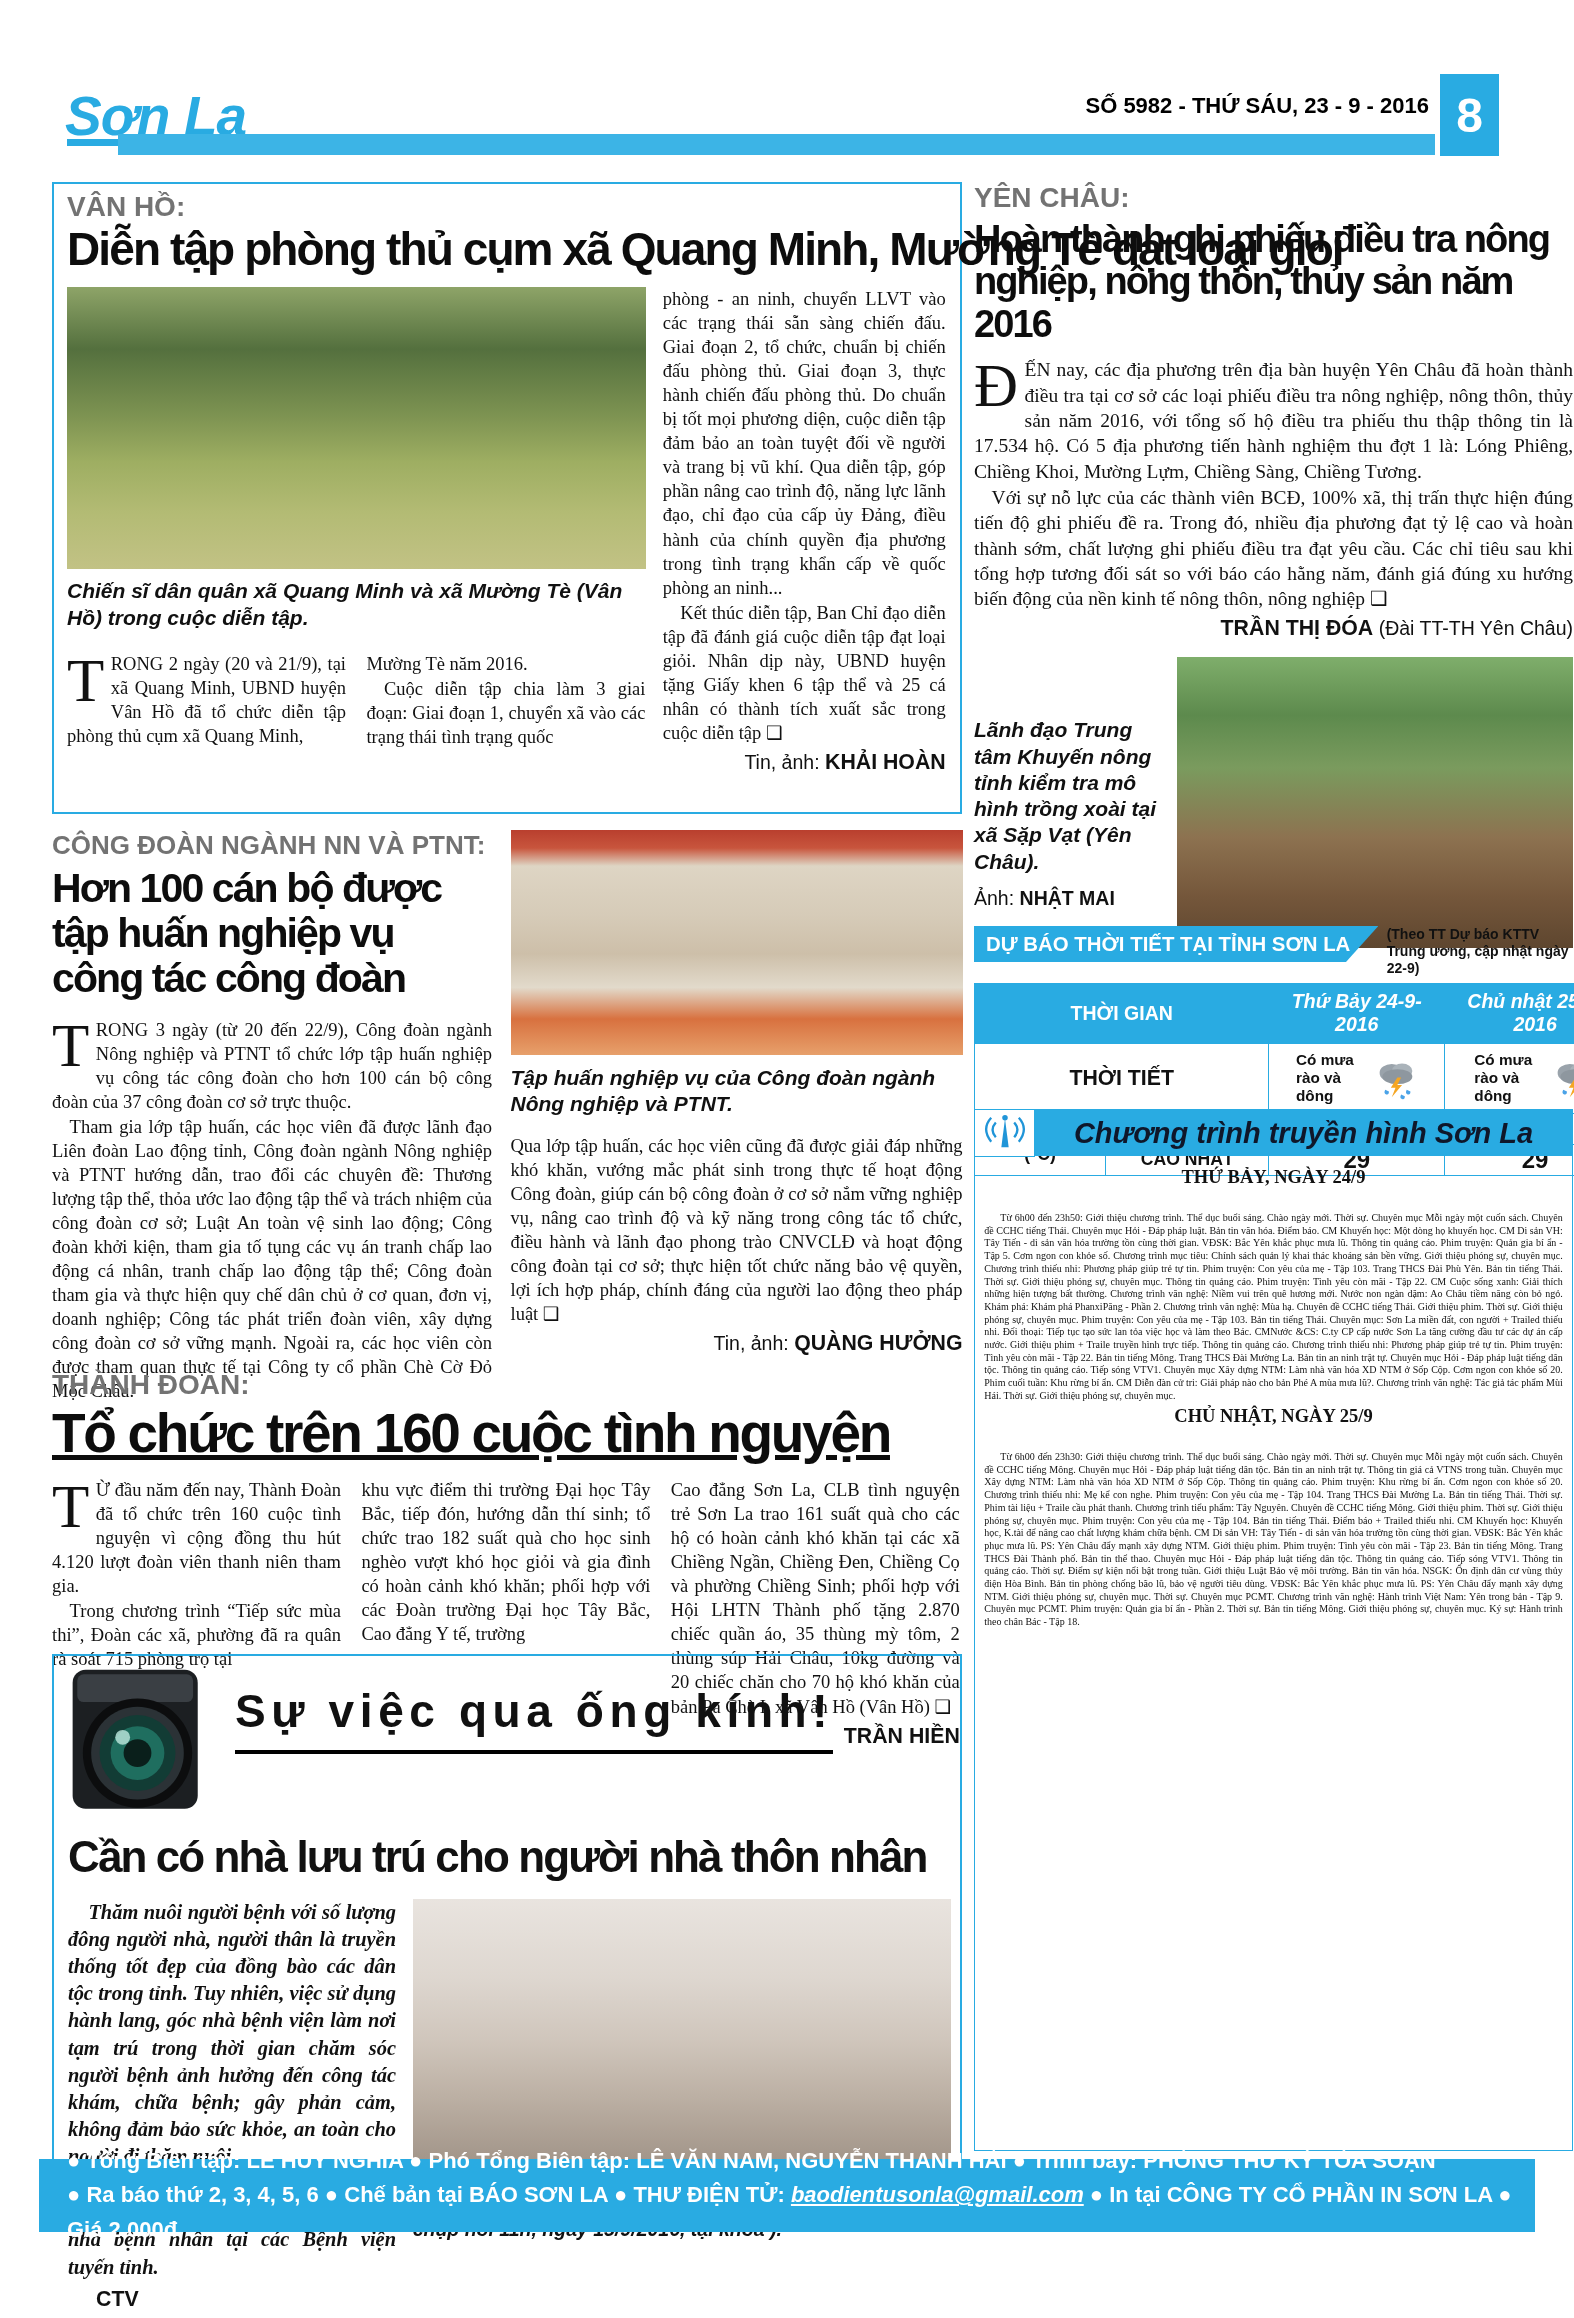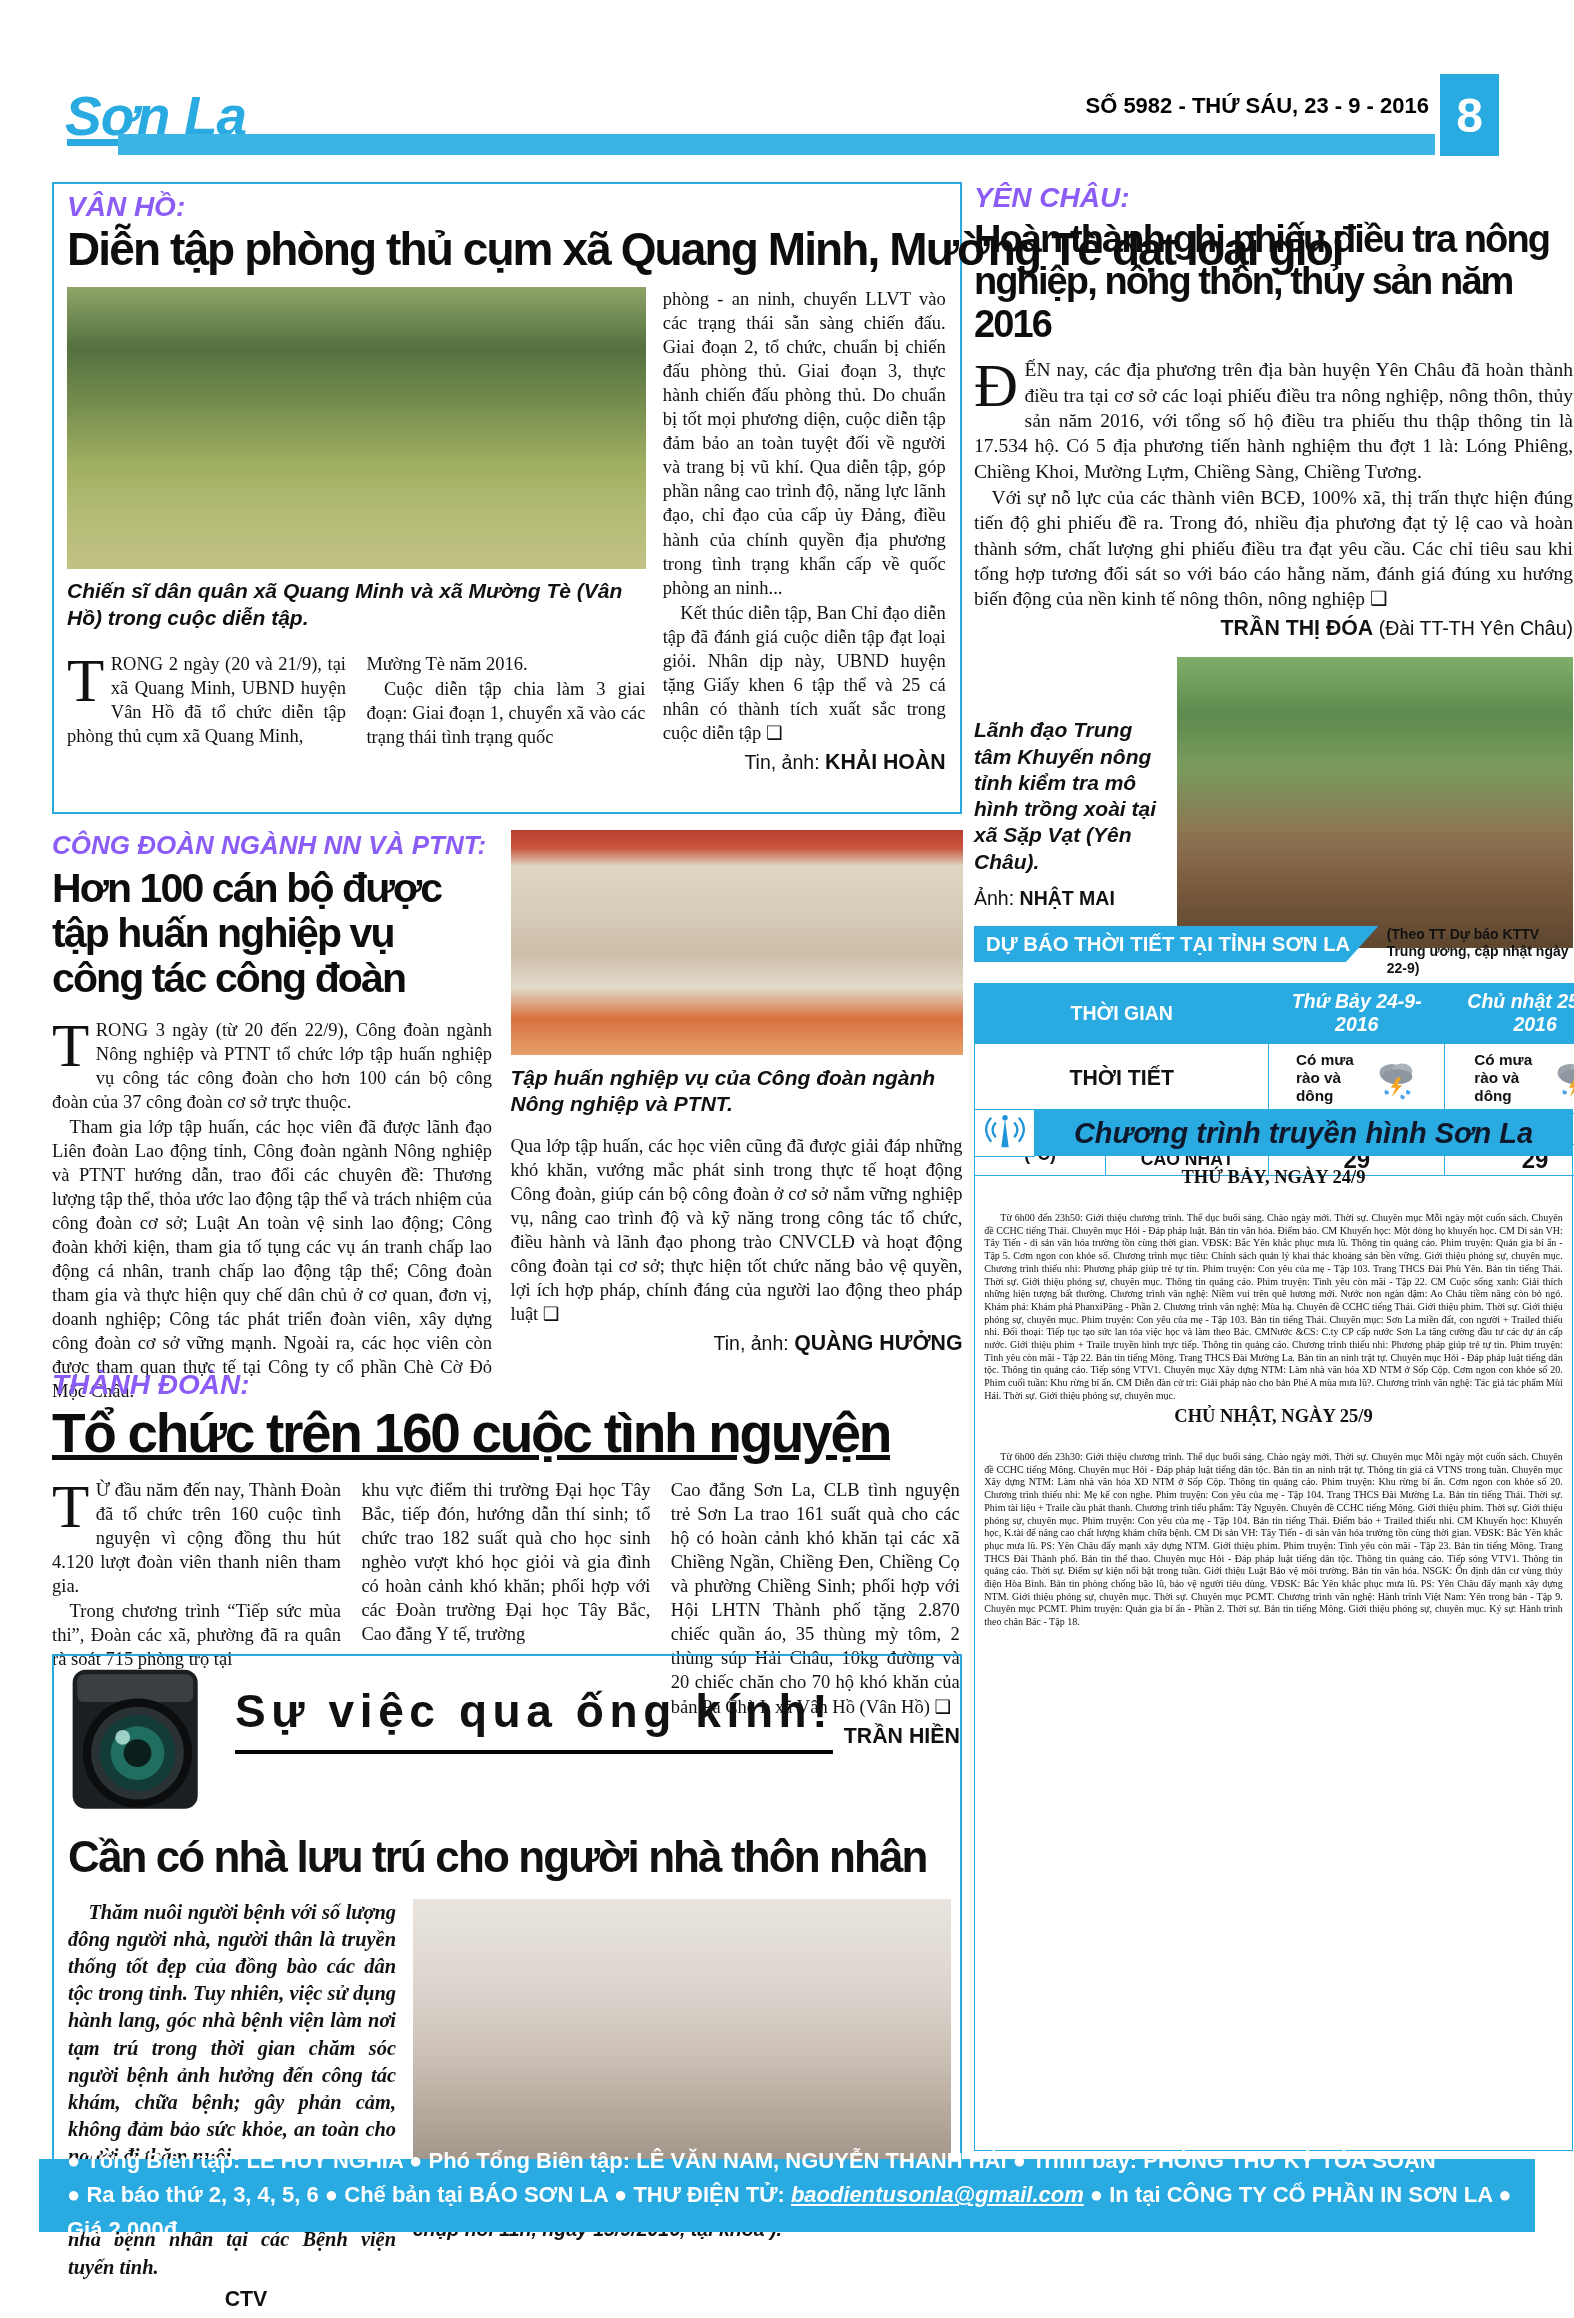--- a/index.html
+++ b/index.html
@@ -9,21 +9,21 @@
   .masthead{position:absolute;left:65px;top:84px;font-family:"Liberation Sans",sans-serif;
             font-style:italic;font-weight:bold;font-size:55px;color:#29abe2;letter-spacing:-0.9px;}
   .masthead-underline{position:absolute;left:67px;top:139px;width:104px;height:7.4px;background:#29abe2;}
   .issue-line{position:absolute;left:696px;top:93px;width:733px;text-align:right;
               font-family:"Liberation Sans",sans-serif;font-weight:bold;font-size:22px;color:#000;}
   .header-bar{position:absolute;left:118px;top:134px;width:1317px;height:21.3px;background:#3cb4e6;}
   .pagenum-box{position:absolute;left:1440px;top:74px;width:59px;height:82px;background:#29abe2;
                display:flex;align-items:center;justify-content:center;}
   .pagenum{font-family:"Liberation Sans",sans-serif;font-weight:bold;font-size:48px;color:#fff;}
   
-  .kicker{font-family:"Liberation Sans",sans-serif;font-weight:bold;font-size:28px;color:#8b5cf6;font-style:italic;}
+  .kicker{font-family:"Liberation Sans",sans-serif;font-weight:bold;font-size:28px;color:#737373;}
   .headline{font-family:"Liberation Sans",sans-serif;font-weight:bold;color:#0d0d0d;letter-spacing:-1.9px;line-height:1.06;}
   .body-text{font-size:18.5px;line-height:1.3;text-align:justify;}
   .body-text p{margin:0 0 0.9px 0;text-indent:17.6px;}
   .body-text p.noindent{text-indent:0;}
   .dropcap{float:left;font-size:61px;line-height:0.82;font-weight:normal;margin:3.7px 6.5px 0 0;}
   .caption{font-family:"Liberation Sans",sans-serif;font-weight:bold;font-style:italic;font-size:21px;line-height:1.25;}
   .byline{font-family:"Liberation Sans",sans-serif;font-size:19.5px;text-align:right;margin-top:4.6px;}
   .byline b{font-size:21.3px;}
   .photo{background:#ccc;position:relative;overflow:hidden;}
   
@@ -238,21 +238,21 @@
       </div>
       <div class="sv-title-wrap">
         <div class="sv-header-text">Sự việc qua ống kính!</div>
       </div>
     </div>
     <div class="sv-headline">Cần có nhà lưu trú cho người nhà thôn nhân</div>
     <div class="sv-flex">
       <div class="sv-text">
         <p>Thăm nuôi người bệnh với số lượng đông người nhà, người thân là truyền thống tốt đẹp của đồng bào các dân tộc trong tỉnh. Tuy nhiên, việc sử dụng hành lang, góc nhà bệnh viện làm nơi tạm trú trong thời gian chăm sóc người bệnh ảnh hưởng đến công tác khám, chữa bệnh; gây phản cảm, không đảm bảo sức khỏe, an toàn cho người đi thăm nuôi.</p>
         <p>Rất mong các cấp, các ngành quan tâm đầu tư xây nhà lưu trú cho người nhà bệnh nhân tại các Bệnh viện tuyến tỉnh.</p>
-        <div class="byline sv-byline" style="text-align:center;margin-left:28px;">
+        <div class="byline sv-byline" style="text-align:left;margin-left:28px;">
           <b>CTV</b>
         </div>
       </div>
       <div class="sv-photo-col">
         <div class="photo sv-photo"></div>
         <div class="caption sv-caption">Người nhà bệnh nhân sử dụng hành lang làm nơi lưu trú tại Khoa Hồi sức cấp cứu, Bệnh viện Đa khoa tỉnh (Ảnh chụp hồi 11h, ngày 15/9/2016, tại khoa ).</div>
       </div>
     </div>
   </div>
 

